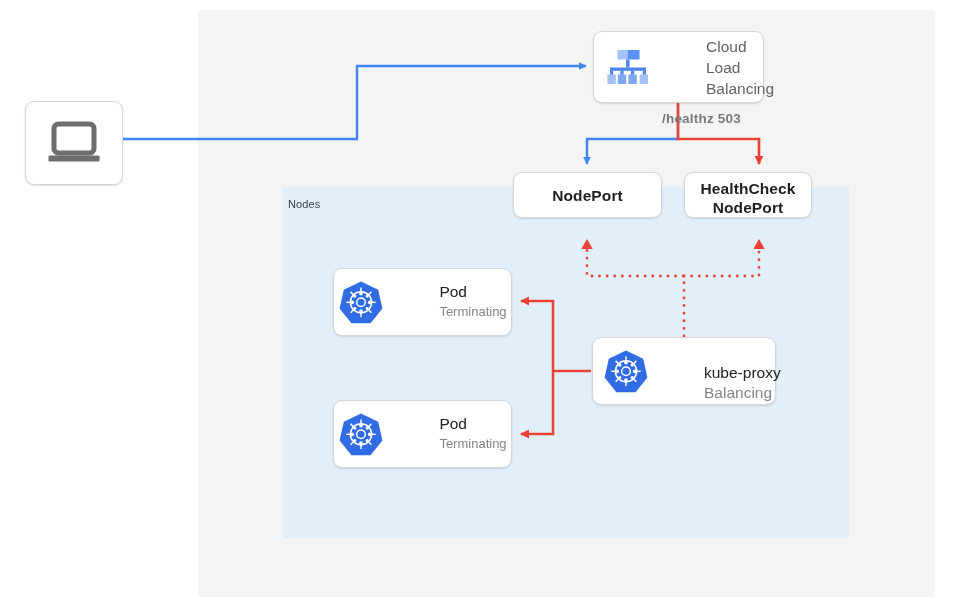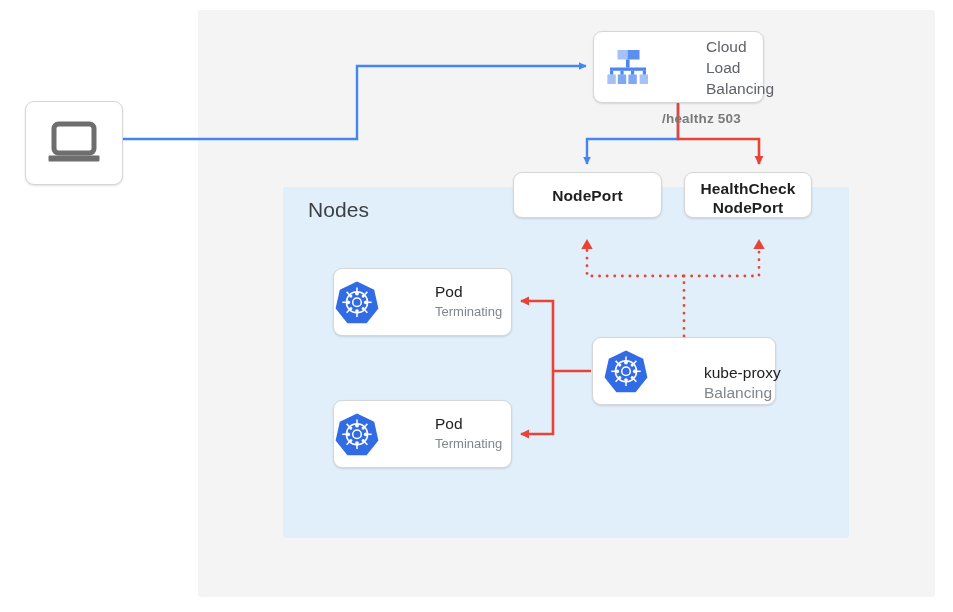--- a/index.html
+++ b/index.html
@@ -34,22 +34,22 @@
   }
   .nodes-region {
     position: absolute;
     left: 283px; top: 187px;
     width: 566px; height: 351px;
     background: #e1effb;
     border-radius: 2px;
   }
   .nodes-label {
     position: absolute;
-    left: 308px; top: 198px;
-    font-size: 21px;
+    left: 288px; top: 198px;
+    font-size: 11px;
     color: #3c4043;
     letter-spacing: .1px;
     white-space: nowrap;
   }
 
   
   .card {
     position: absolute;
     background: #ffffff;
     border: 1px solid #d6d6d6;
@@ -105,20 +105,21 @@
     line-height: 19px;
     white-space: pre-line;
     letter-spacing: .1px;
   }
 
   
   .pod-card {
     left: 333px;
     width: 179px; height: 68px;
     display: flex; align-items: center;
+    justify-content: center;
   }
   .pod-1 { top: 268px; }
   .pod-2 { top: 400px; }
   .k8s-icon { width: 46px; height: 46px; flex: 0 0 auto; display:block; }
   .pod-text { margin-left: 12px; }
   .pod-title {
     font-size: 15.5px;
     color: #202124;
     line-height: 20px;
   }

